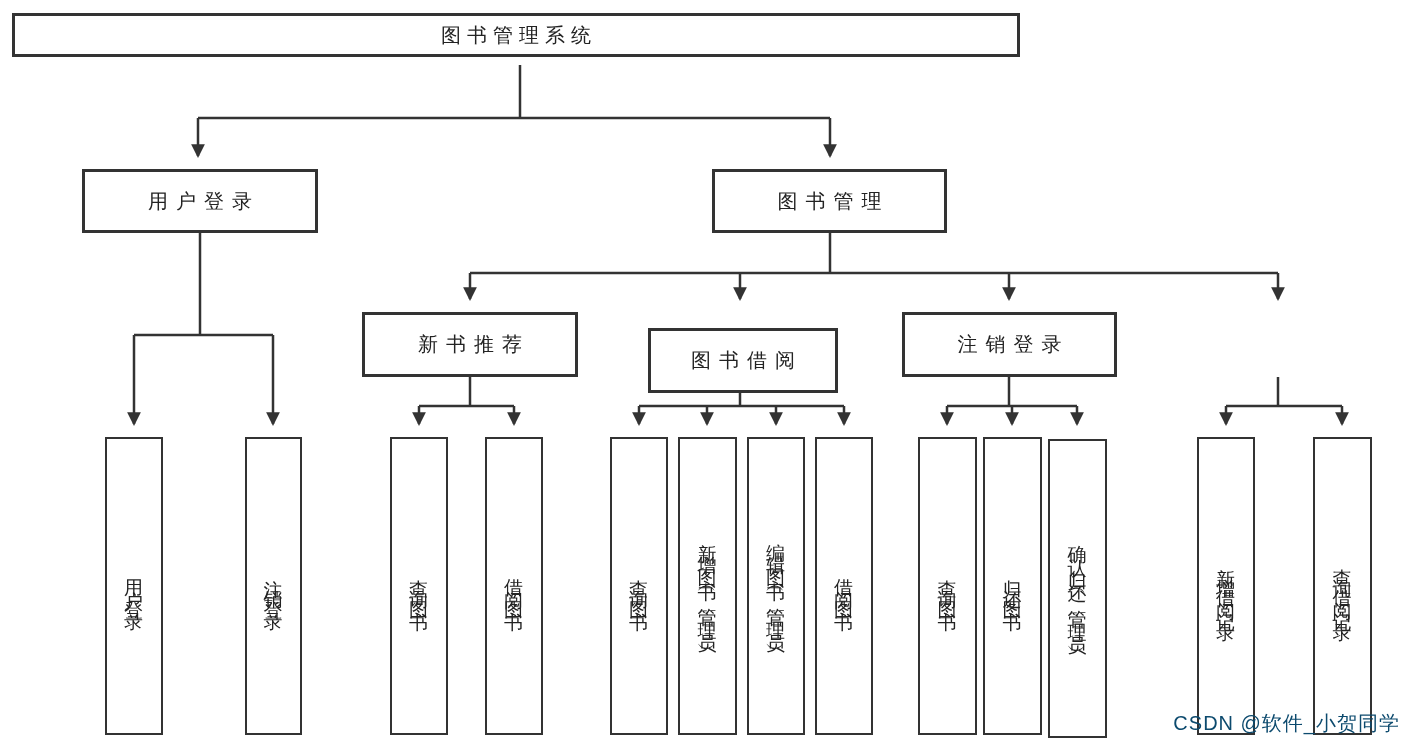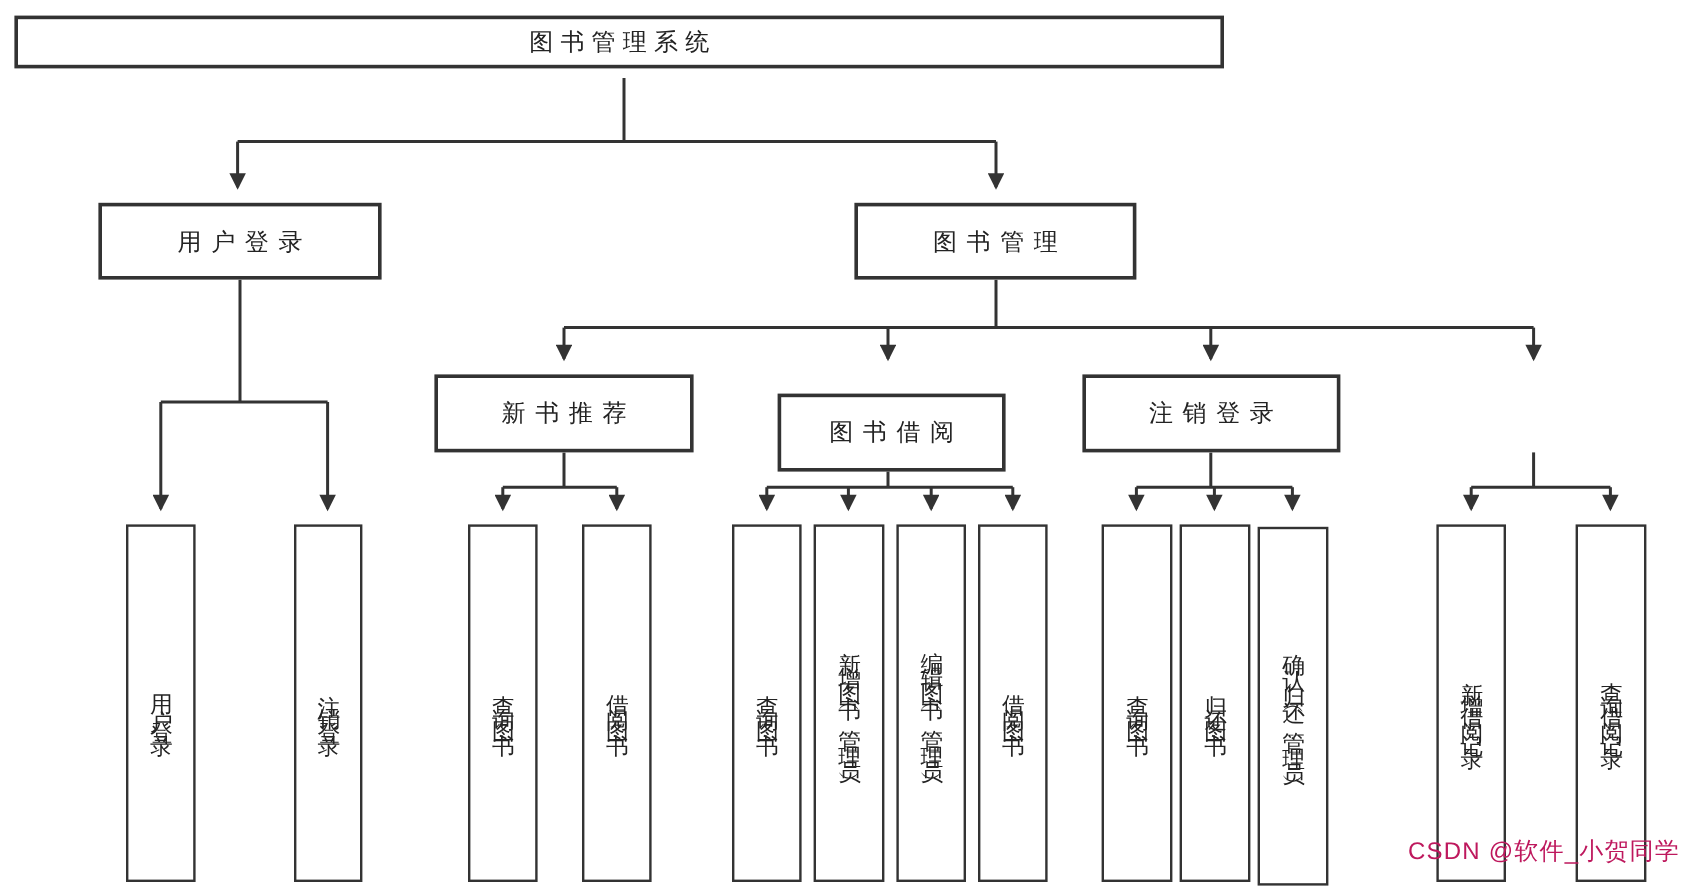--- a/index.html
+++ b/index.html
@@ -49,24 +49,24 @@
     text-orientation: mixed;
     letter-spacing: 11px;
     line-height: 1;
   }
   .vbox.long {
     letter-spacing: 13px;
   }
   #watermark {
     position: absolute;
     right: 5px;
-    bottom: 24px;
+    bottom: 10px;
     z-index: 2;
     font-size: 20px;
-    color: #be185d;
+    color: #0c4a6e;
     letter-spacing: 1px;
     white-space: nowrap;
   }
 </style>
 </head>
 <body>
 
 <div id="canvas">
 
   <svg id="connectors" width="1405" height="747" viewBox="0 0 1405 747">

